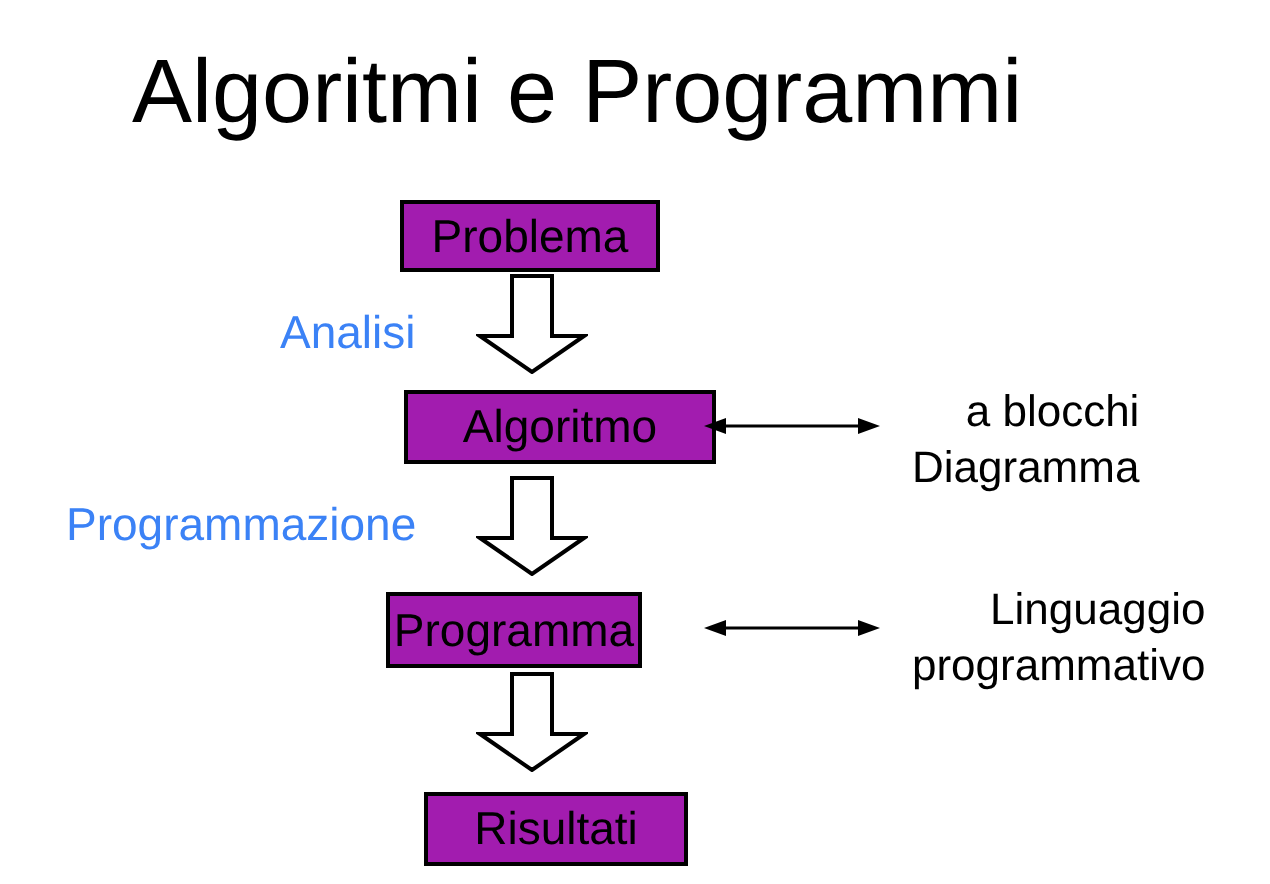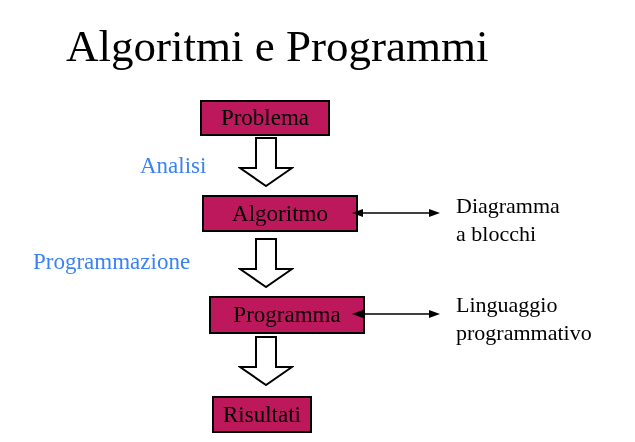--- a/index.html
+++ b/index.html
@@ -5,51 +5,52 @@
   html, body {
     margin: 0;
     padding: 0;
     background: #ffffff;
   }
   .slide {
     position: relative;
     width: 635px;
     height: 442px;
     background: #ffffff;
-    font-family: Liberation Serif, serif;
+    font-family: Liberation Sans, sans-serif;
     color: #000000;
     overflow: hidden;
+    text-align: right;
   }
   .title {
     position: absolute;
     left: 66px;
     top: 20px;
     font-size: 45px;
     font-weight: 400;
     letter-spacing: 0px;
     color: #000000;
     margin: 0;
     white-space: nowrap;
   }
   .node {
     position: absolute;
     border: 2px solid #000000;
-    background: #be185d;
+    background: #a21caf;
     display: flex;
     align-items: center;
     justify-content: center;
     font-size: 23px;
     color: #000000;
     box-sizing: border-box;
     white-space: nowrap;
   }
   .node-problema  { left: 200px; top: 100px; width: 130px; height: 36px; }
   .node-algoritmo { left: 202px; top: 195px; width: 156px; height: 37px; }
-  .node-programma { left: 209px; top: 296px; width: 156px; height: 38px; }
-  .node-risultati { left: 212px; top: 396px; width: 100px; height: 37px; }
+  .node-programma { left: 193px; top: 296px; width: 128px; height: 38px; }
+  .node-risultati { left: 212px; top: 396px; width: 132px; height: 37px; }
   .down-arrow {
     position: absolute;
     width: 56px;
     height: 50px;
   }
   .down-arrow-1 { left: 238px; top: 137px; }
   .down-arrow-2 { left: 238px; top: 238px; }
   .down-arrow-3 { left: 238px; top: 336px; }
   .step-label {
     position: absolute;
@@ -96,22 +97,22 @@
   <div class="node node-algoritmo">
     <span>Algoritmo</span>
   </div>
 
   <svg class="h-arrow h-arrow-1" viewBox="0 0 88 14" aria-hidden="true">
     <line x1="9" y1="7" x2="79" y2="7" stroke="#000000" stroke-width="1.6"></line>
     <polygon points="0,7 11,3 11,11" fill="#000000"></polygon>
     <polygon points="88,7 77,3 77,11" fill="#000000"></polygon>
   </svg>
   <div class="annotation annotation-diagramma">
+    <span>a blocchi</span>
     <span>Diagramma</span>
-    <span>a blocchi</span>
   </div>
 
   <svg class="down-arrow down-arrow-2" viewBox="0 0 56 50" aria-hidden="true">
     <polygon points="18,1 38,1 38,31 54,31 28,49 2,31 18,31" fill="#ffffff" stroke="#000000" stroke-width="2" stroke-linejoin="miter"></polygon>
   </svg>
   <div class="step-label label-programmazione">Programmazione</div>
 
   <div class="node node-programma">
     <span>Programma</span>
   </div>

